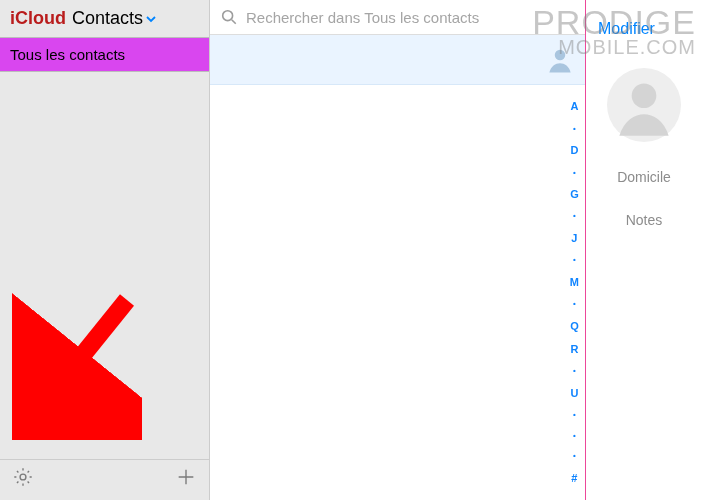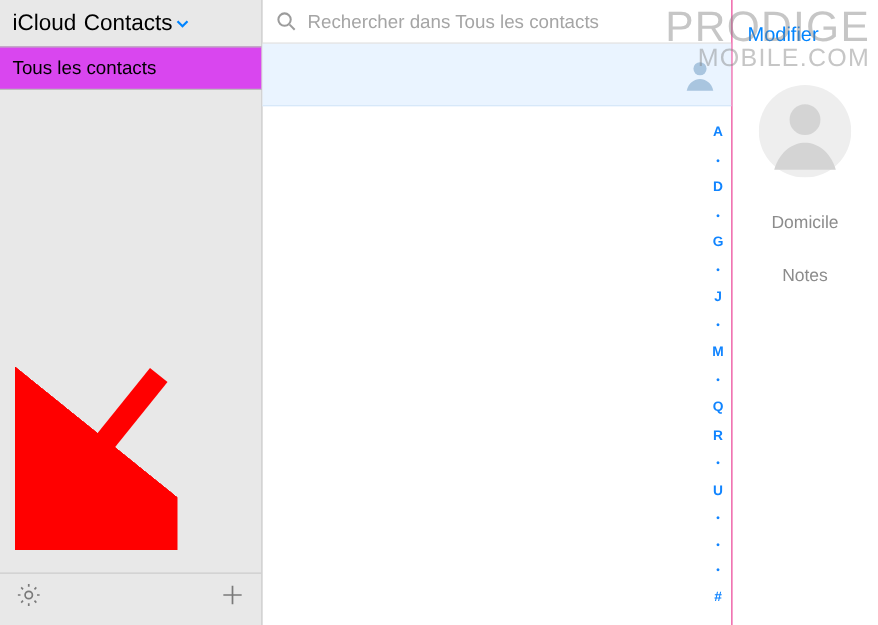--- a/index.html
+++ b/index.html
@@ -1,20 +1,20 @@
 <!DOCTYPE html>
 <html><head>
 <meta charset="utf-8">
 <style>
 *{box-sizing:border-box;margin:0;padding:0;font-family:-apple-system,Helvetica Neue,Arial,sans-serif}
 html,body{width:702px;height:500px;overflow:hidden;background:#fff}
 .app{display:flex;width:702px;height:500px;position:relative}
 .sidebar{width:210px;background:#e8e8e8;border-right:1px solid #ccc;display:flex;flex-direction:column}
 .sb-head{display:flex;align-items:center;gap:6px;padding:8px 10px;font-size:18px}
-.sb-head .brand{color:#000000;font-weight:400}
+.sb-head .brand{color:#b91c1c;font-weight:700}
 .sb-head .section{color:#000000;font-weight:400;display:flex;align-items:center;gap:2px}
 .sb-head svg{width:12px;height:12px}
 .sb-group{background:#d946ef;border-top:1px solid #bcbcbc;border-bottom:1px solid #bcbcbc;padding:8px 10px;font-size:15px;color:#000}
 .sb-fill{flex:1}
 .sb-foot{display:flex;justify-content:space-between;align-items:center;padding:6px 12px 8px;border-top:1px solid #ccc}
 .sb-foot svg{width:22px;height:22px;stroke:#7a7a7a;fill:none}
 .mid{width:376px;border-right:1px solid #ec4899;display:flex;flex-direction:column;position:relative}
 .search{display:flex;align-items:center;gap:8px;padding:8px 10px;border-bottom:1px solid #ddd}
 .search svg{width:18px;height:18px;stroke:#9c9c9c;fill:none;flex-shrink:0}
 .search input{border:none;outline:none;font-size:15px;flex:1;color:#000;background:transparent}

